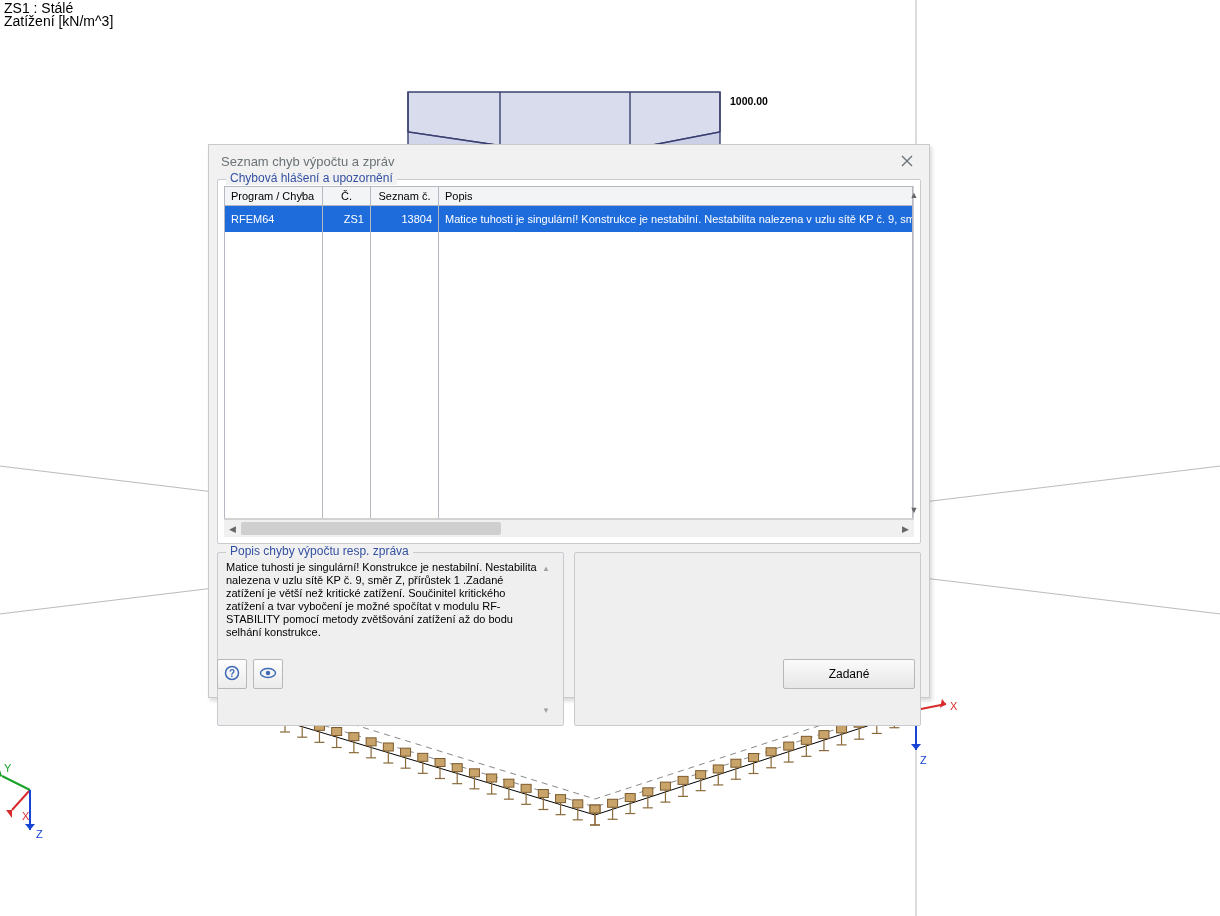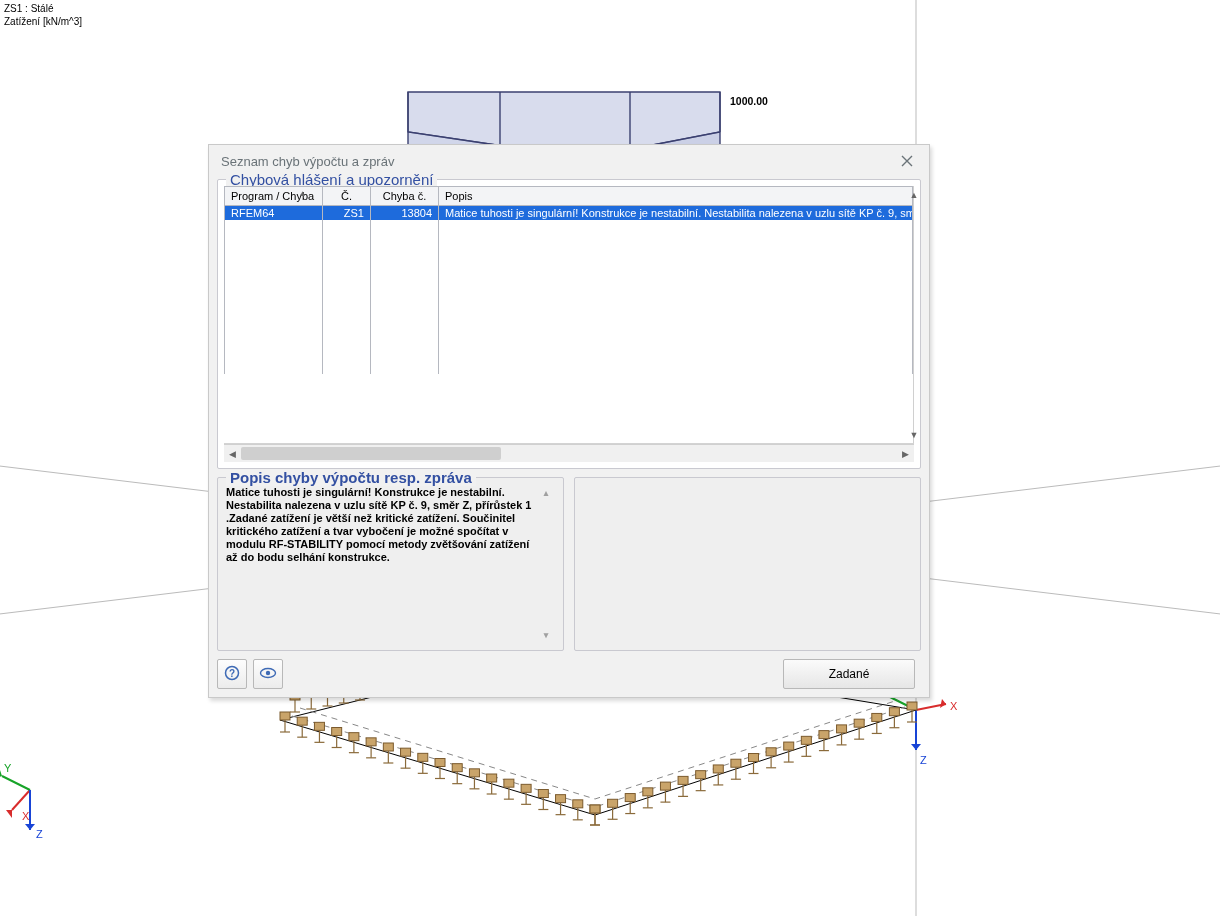--- a/index.html
+++ b/index.html
@@ -16,21 +16,21 @@
   }
   .viewport {
     position: absolute;
     inset: 0;
     background: #ffffff;
   }
   .corner-text {
     position: absolute;
     top: 2px;
     left: 4px;
-    font-size: 10px;
+    font-size: 14px;
     line-height: 13px;
     color: #000;
   }
   .load-annot {
     position: absolute;
     font-size: 10.5px;
     color: #000;
     font-weight: bold;
   }
   svg.scene {
@@ -83,21 +83,21 @@
     background: #fff;
     position: relative;
     border-radius: 2px;
   }
   .group-title {
     position: absolute;
     top: -9px;
     left: 8px;
     padding: 0 4px;
     background: #f1f1f1;
-    font-size: 15px;
+    font-size: 12px;
     color: #3350a2;
   }
 
   .top-group {
     flex: 1 1 auto;
     padding: 6px 6px 6px 6px;
     display: flex;
     flex-direction: column;
   }
 
@@ -125,21 +125,21 @@
     padding: 3px 6px;
     font-weight: normal;
     text-align: left;
     position: relative;
   }
   table.err th.ctr { text-align: center; }
   table.err td {
     border-left: 1px solid #b5b8c0;
     border-right: 1px solid #b5b8c0;
     padding: 0 6px;
-    height: 14px;
+    height: 26px;
     white-space: nowrap;
     overflow: hidden;
   }
   table.err tbody tr.sel td {
     background: #1e6bdc;
     color: #fff;
   }
   table.err td.ctr { text-align: right; }
   .sort-up {
     position: absolute;
@@ -202,21 +202,20 @@
     width: 260px;
     background: #cfcfcf;
     border-radius: 2px;
   }
 
   .lower-row {
     display: flex;
     gap: 10px;
     height: 174px;
     flex: 0 0 174px;
-    font-weight: bold;
   }
   .lower-row .group-frame {
     flex: 1 1 0;
     background: #efefef;
   }
   .desc-pad {
     position: absolute;
     inset: 8px;
     overflow: hidden;
   }
@@ -602,21 +601,21 @@
                 <col style="width:68px">
                 <col>
               </colgroup>
               <thead>
                 <tr>
                   <th>
                     <span>Program / Chyba</span>
                     <span class="sort-up">▲</span>
                   </th>
                   <th class="ctr">Č.</th>
-                  <th class="ctr">Chyba č.</th>
+                  <th class="ctr">Seznam č.</th>
                   <th>Popis</th>
                 </tr>
               </thead>
               <tbody>
                 <tr class="sel">
                   <td>RFEM64</td>
                   <td class="ctr">ZS1</td>
                   <td class="ctr">13804</td>
                   <td>Matice tuhosti je singulární! Konstrukce je nestabilní. Nestabilita nalezena v uzlu sítě KP č. 9, smě</td>
                 </tr>

